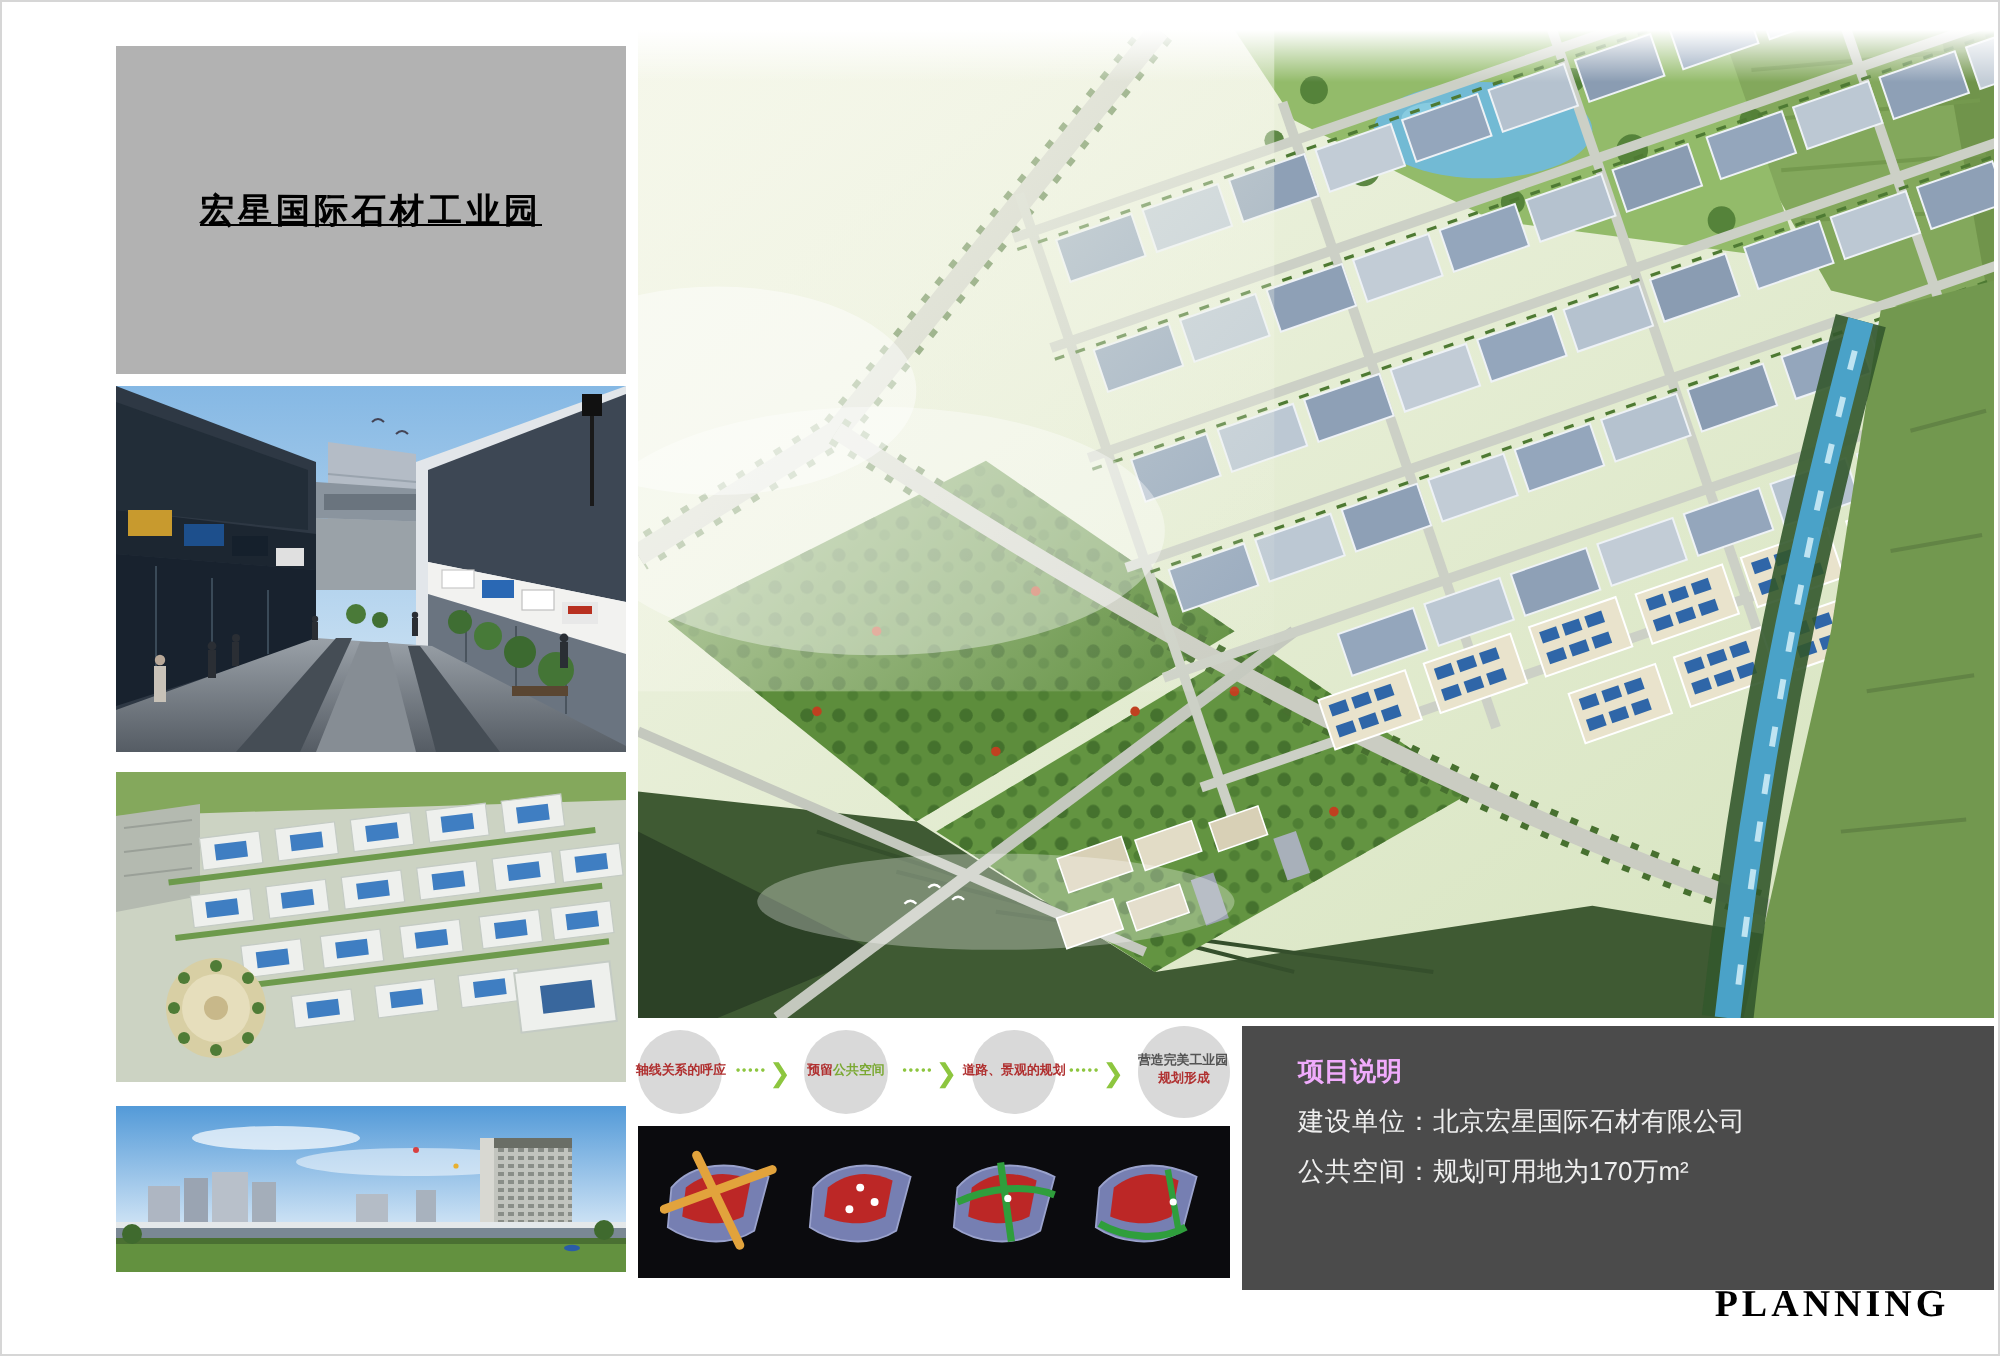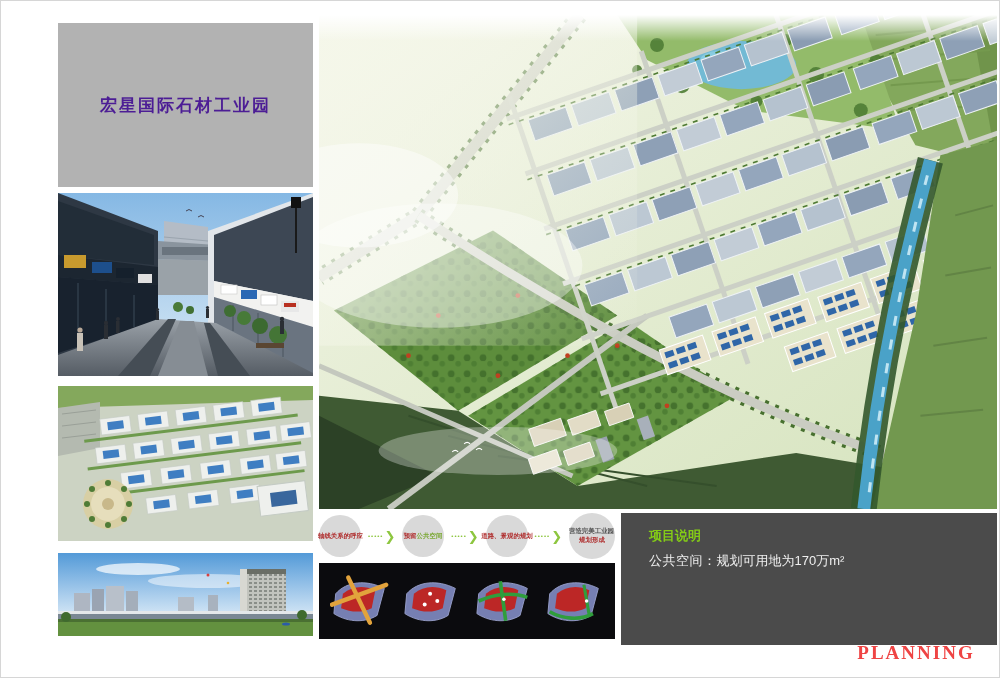--- a/index.html
+++ b/index.html
@@ -7,21 +7,21 @@
          font-family:"Liberation Sans","DejaVu Sans",sans-serif;overflow:hidden;
          border:1px solid #d6d6d6;box-sizing:border-box;}
   .abs{position:absolute;}
 
   
   #stripe{left:0;top:20;width:48;height:615;background:#dbe45f;}
 
   
   #title-box{left:57;top:22px;width:255px;height:164px;background:#b2b2b2;
              left:57px;display:flex;align-items:center;justify-content:center;}
-  #title-box .t{color:#4c1d95;font-size:17px;font-weight:bold;letter-spacing:2px;}
+  #title-box .t{color:#000000;font-size:17px;font-weight:bold;letter-spacing:2px;text-decoration:underline;}
 
   .photo{left:57px;width:255px;overflow:hidden;background:#ccc;}
   .photo svg{display:block;width:100%;height:100%;}
   #photo-street{top:192px;height:183px;}
   #photo-estate{top:385px;height:155px;}
   #photo-skyline{top:552px;height:83px;}
 
   #aerial{left:318px;top:14px;width:678px;height:494px;overflow:hidden;}
   #aerial svg{display:block;width:100%;height:100%;}
 
@@ -39,29 +39,29 @@
   .arrow .chev{font-size:13px;font-weight:bold;line-height:1;}
 
   
   #concepts{left:318px;top:562px;width:296px;height:76px;background:#0b0b0e;
             display:flex;align-items:center;justify-content:space-evenly;}
   #concepts svg{width:60px;height:54px;}
 
   
   #info{left:620px;top:512px;width:376px;height:132px;background:#4b4b4b;color:#efefef;
         font-size:13px;padding:14px 0 0 28px;box-sizing:border-box;}
-  #info .head{color:#84cc16;font-weight:bold;font-size:13px;margin-bottom:6px;}
+  #info .head{color:#f0abfc;font-weight:bold;font-size:13px;margin-bottom:6px;}
   #info .row{position:relative;margin-top:7px;white-space:nowrap;}
   #info .row .lbl{letter-spacing:.5px;}
   #info .row .second{position:absolute;left:223px;top:0;}
   #info .row.indent{padding-left:78px;}
 
   #planning{left:850px;top:641px;width:130px;text-align:center;
             font-family:"Liberation Serif","DejaVu Serif",serif;
-            font-size:19px;font-weight:bold;color:#ef4444;letter-spacing:2px;}
+            font-size:19px;font-weight:bold;color:#000000;letter-spacing:2px;}
 </style>
 </head>
 <body>
 
 <div id="board">
 
   <div id="stripe" class="abs"></div>
 
   <div id="title-box" class="abs">
     <div class="t">宏星国际石材工业园</div>
@@ -454,19 +454,22 @@
       <path d="M14,22 C24,14 36,12 50,18 L46,38 C34,44 22,42 12,38 Z" fill="#c2201a" opacity="0.92"></path>
       <path d="M6,42 C20,50 40,52 54,44" stroke="#2f9e3c" stroke-width="4" fill="none"></path>
       <path d="M44,12 L50,46" stroke="#2f9e3c" stroke-width="3.5"></path>
       <circle cx="47" cy="30" r="2" fill="#ffffff"></circle>
     </svg>
   </div>
 
   <div id="info" class="abs">
     <div class="head">项目说明</div>
     <div class="row">
+      <span class="lbl">建设单位：</span><span>北京宏星国际石材有限公司</span>
+    </div>
+    <div class="row">
       <span class="lbl">公共空间：</span><span>规划可用地为170万m²</span>
     </div>
   </div>
 
   <div id="planning" class="abs">PLANNING</div>
 
 </div>
 
 </body></html>

